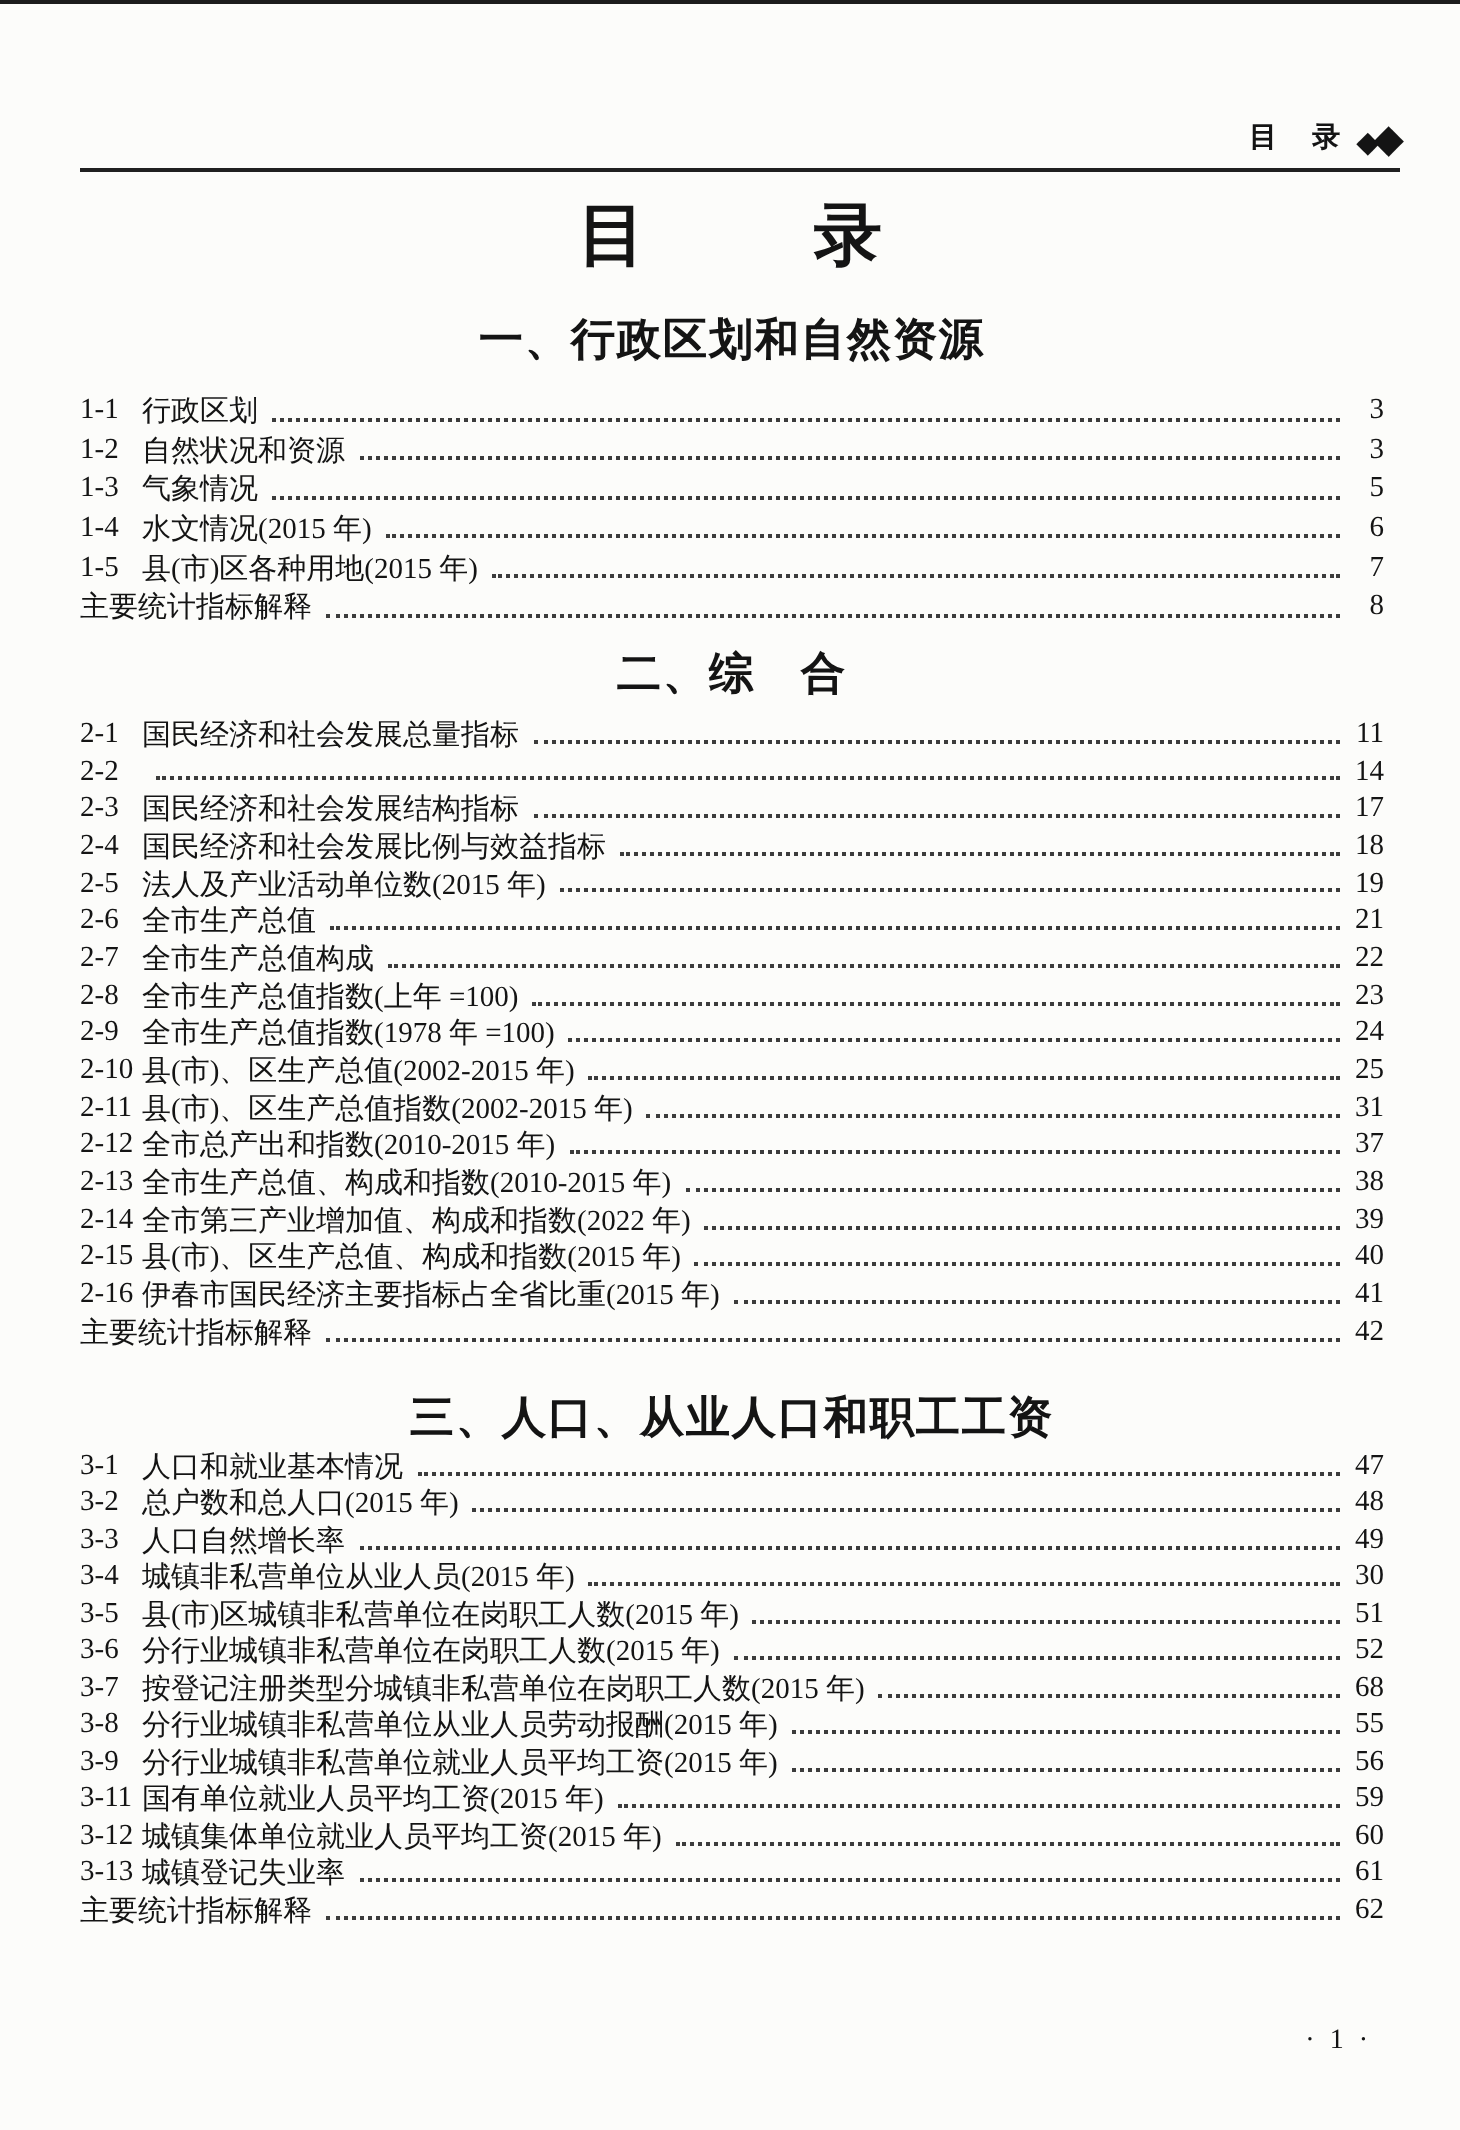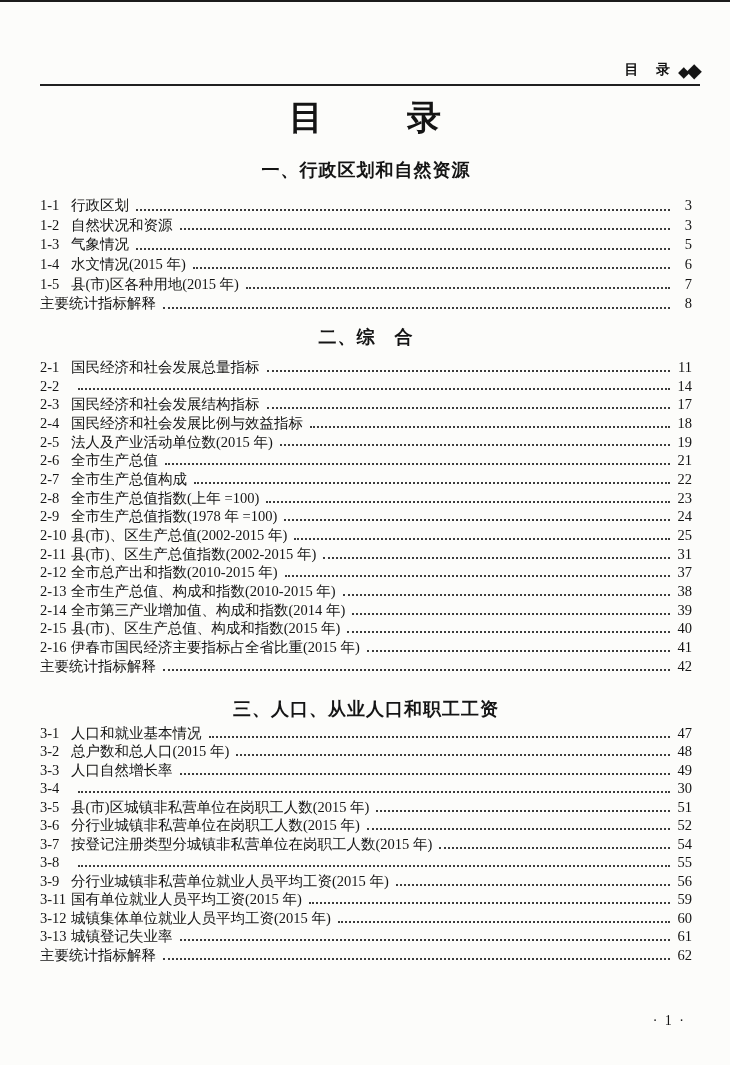--- a/index.html
+++ b/index.html
@@ -34,21 +34,21 @@
     display:flex;justify-content:center;gap:84px;
     font-size:34px;font-weight:bold;letter-spacing:0;
   }
   .sections{position:absolute;top:0;left:0;width:100%;height:100%;}
   .toc-section{position:absolute;left:40px;right:38px;}
   .toc-section:nth-of-type(1){top:158px;}
   .toc-section:nth-of-type(2){top:325px;}
   .toc-section:nth-of-type(3){top:697px;}
   .section-heading{
     margin:0;text-align:center;
-    font-size:18px;font-weight:bold;line-height:24px;
+    font-size:22px;font-weight:bold;line-height:24px;
     letter-spacing:1px;
   }
   .toc-section:nth-of-type(1) .section-heading{margin-bottom:14px;}
   .toc-section:nth-of-type(2) .section-heading{margin-bottom:9px;}
   .toc-section:nth-of-type(3) .section-heading{margin-bottom:3px;text-align:center;}
   .toc-row{
     display:flex;align-items:center;
     font-size:14.5px;white-space:nowrap;
   }
   .toc-section:nth-of-type(1) .toc-row{height:19.6px;}
@@ -222,21 +222,21 @@
 
   <div class="toc-row">
     <span class="no">2-13</span>
     <span class="t">全市生产总值、构成和指数(2010-2015 年)</span>
     <span class="leader"></span>
     <span class="pg">38</span>
   </div>
 
   <div class="toc-row">
     <span class="no">2-14</span>
-    <span class="t">全市第三产业增加值、构成和指数(2014 年)</span>
+    <span class="t">全市第三产业增加值、构成和指数(2022 年)</span>
     <span class="leader"></span>
     <span class="pg">39</span>
   </div>
 
   <div class="toc-row">
     <span class="no">2-15</span>
     <span class="t">县(市)、区生产总值、构成和指数(2015 年)</span>
     <span class="leader"></span>
     <span class="pg">40</span>
   </div>
@@ -276,20 +276,21 @@
 
   <div class="toc-row">
     <span class="no">3-3</span>
     <span class="t">人口自然增长率</span>
     <span class="leader"></span>
     <span class="pg">49</span>
   </div>
 
   <div class="toc-row">
     <span class="no">3-4</span>
+    <span class="t">城镇非私营单位从业人员(2015 年)</span>
     <span class="leader"></span>
     <span class="pg">30</span>
   </div>
 
   <div class="toc-row">
     <span class="no">3-5</span>
     <span class="t">县(市)区城镇非私营单位在岗职工人数(2015 年)</span>
     <span class="leader"></span>
     <span class="pg">51</span>
   </div>
@@ -298,25 +299,26 @@
     <span class="no">3-6</span>
     <span class="t">分行业城镇非私营单位在岗职工人数(2015 年)</span>
     <span class="leader"></span>
     <span class="pg">52</span>
   </div>
 
   <div class="toc-row">
     <span class="no">3-7</span>
     <span class="t">按登记注册类型分城镇非私营单位在岗职工人数(2015 年)</span>
     <span class="leader"></span>
-    <span class="pg">54</span>
+    <span class="pg">68</span>
   </div>
 
   <div class="toc-row">
     <span class="no">3-8</span>
+    <span class="t">分行业城镇非私营单位从业人员劳动报酬(2015 年)</span>
     <span class="leader"></span>
     <span class="pg">55</span>
   </div>
 
   <div class="toc-row">
     <span class="no">3-9</span>
     <span class="t">分行业城镇非私营单位就业人员平均工资(2015 年)</span>
     <span class="leader"></span>
     <span class="pg">56</span>
   </div>

